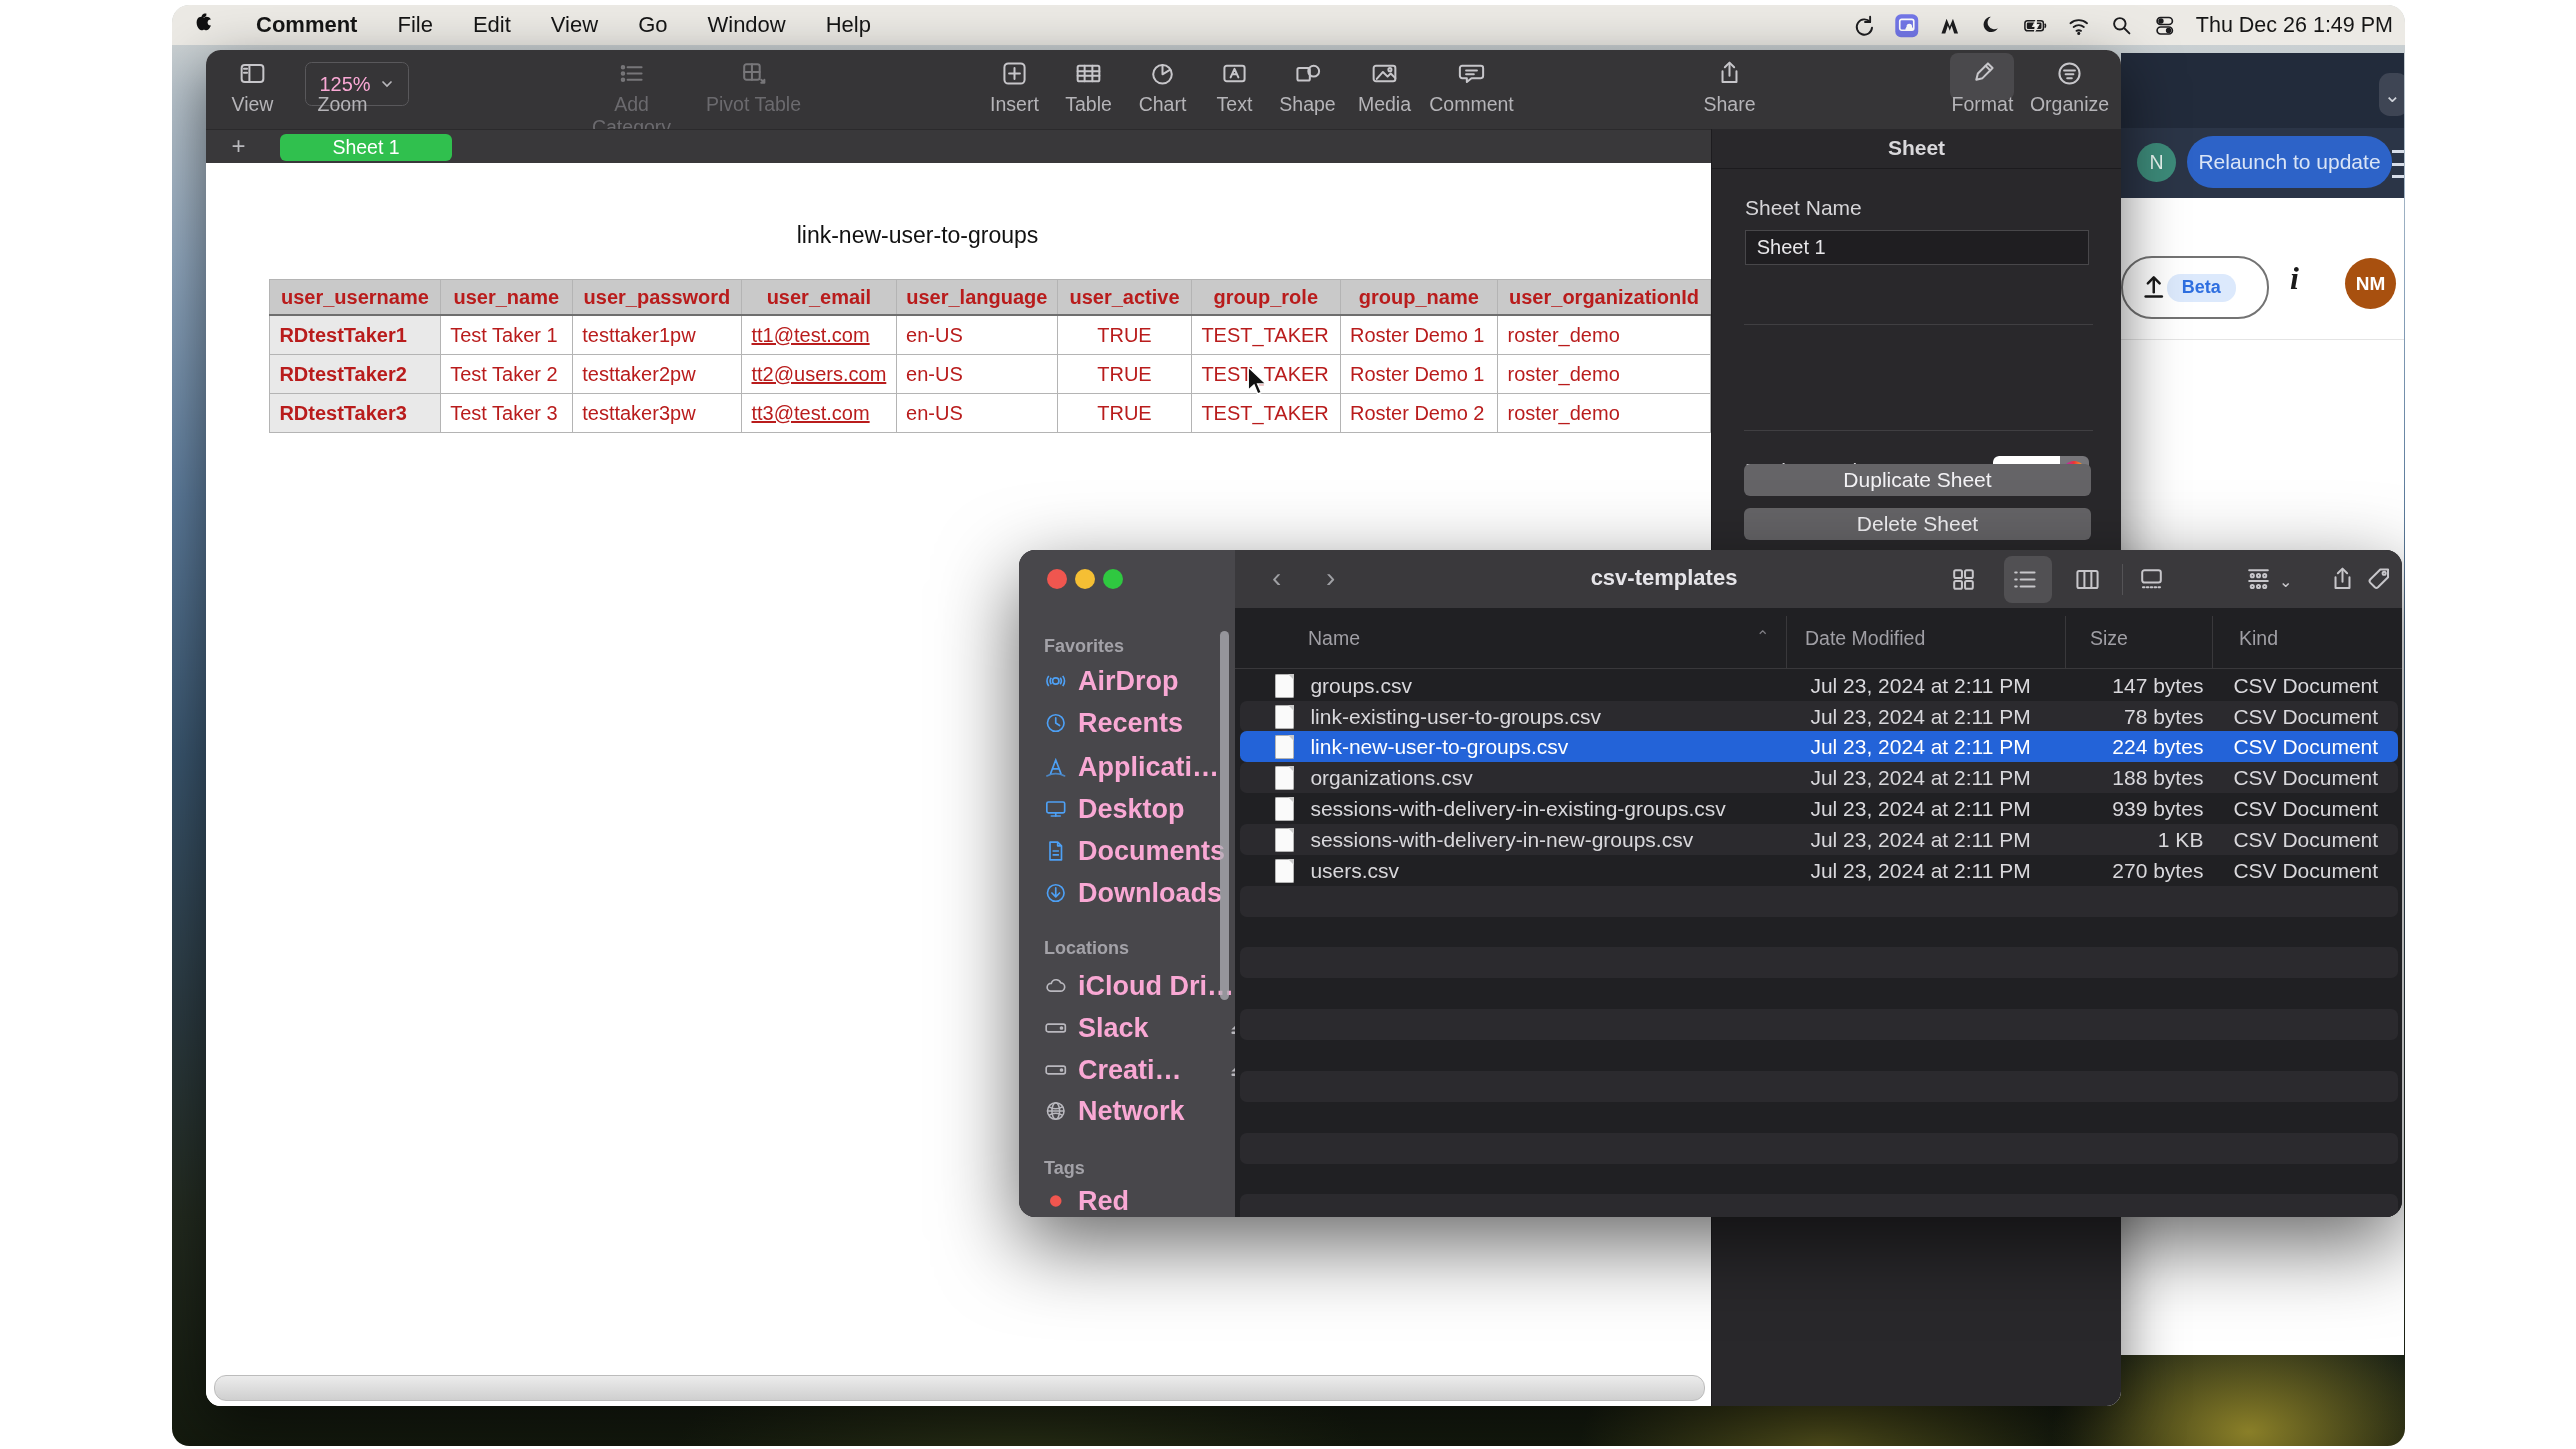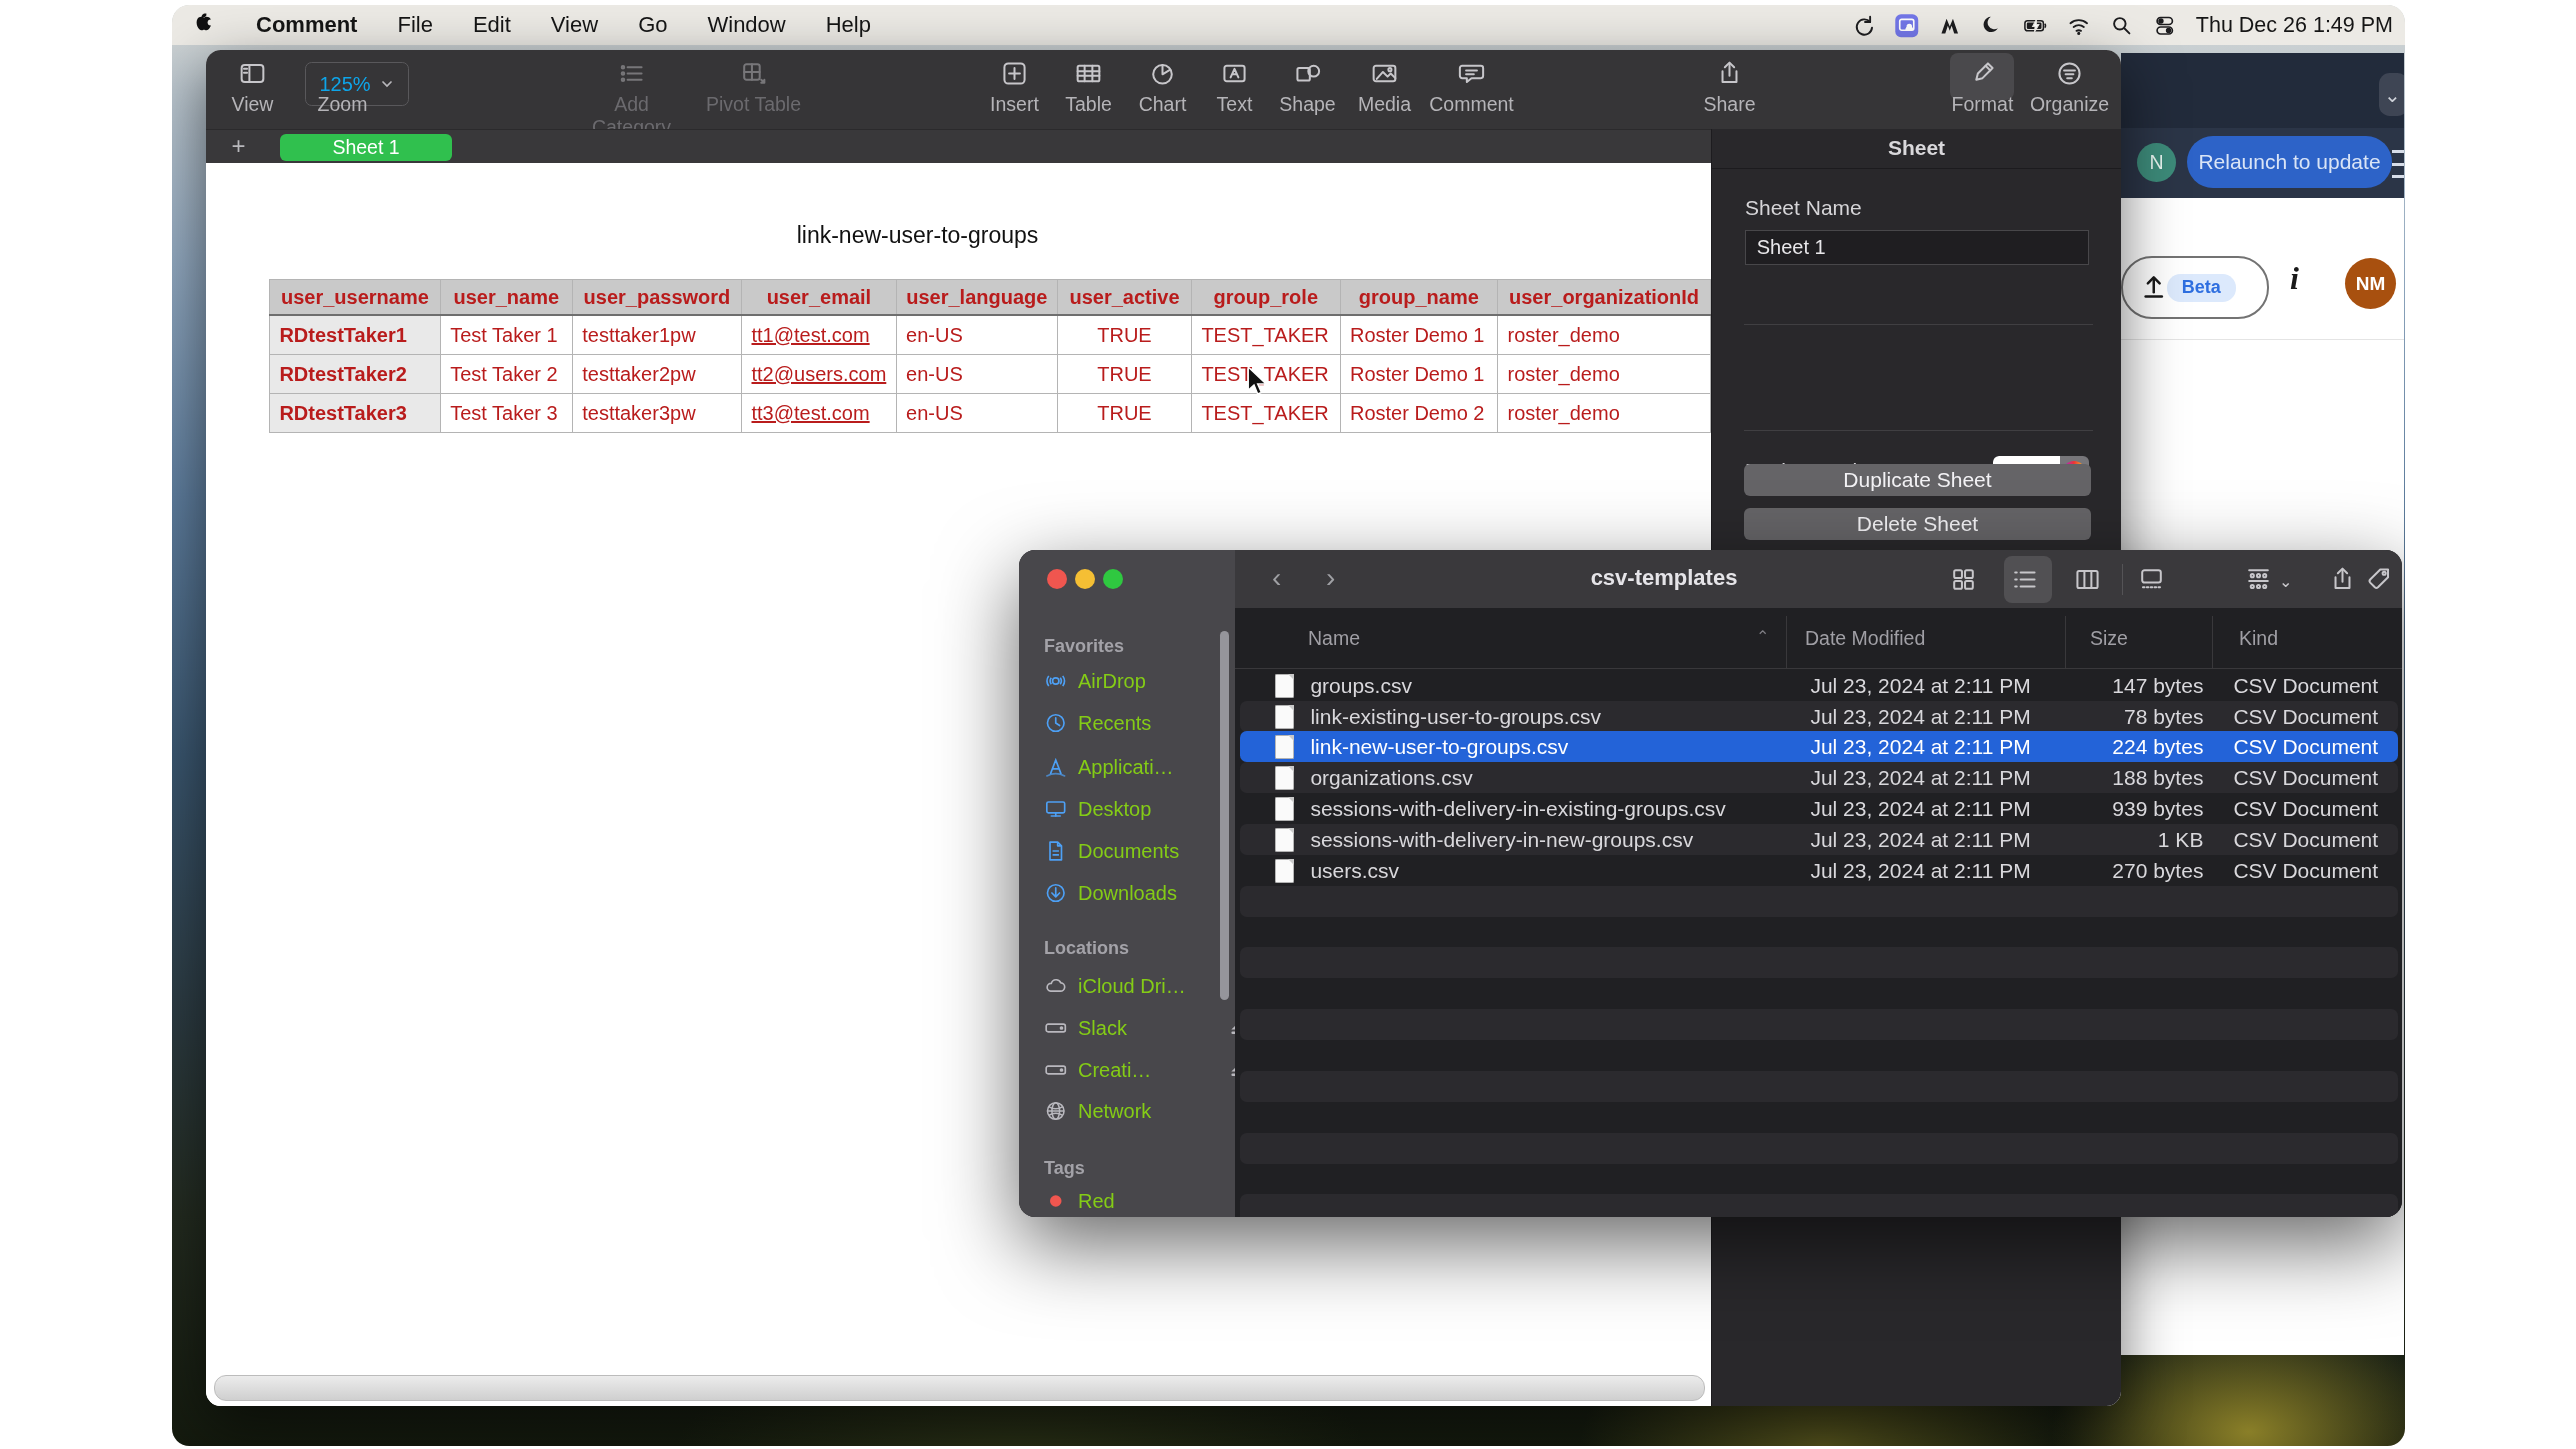--- a/index.html
+++ b/index.html
@@ -52,21 +52,21 @@
   #numbers{left:34px;top:45px;width:1915px;height:1356px;border-radius:14.8px;background:#fff;
            box-shadow:0 20px 60px rgba(0,0,0,.55);}
   #nm-toolbar{left:0;top:0;width:1915px;height:79px;background:#363537;border-radius:14.8px 14.8px 0 0;}
   .nt-item{position:absolute;top:6.7px;width:101px;margin-left:-50px;text-align:center;color:#c7c6ca;}
   .nt-item svg{width:31px;height:31px;display:block;margin:1.3px auto 0;}
   .nt-label{font-size:19.5px;margin-top:4px;color:#b5b4b8;}
   .nt-dim .nt-label{color:#6b6a6e;}
   .nt-dim svg{opacity:.45;}
   .nt-hl{position:absolute;top:2.7px;width:64px;height:47px;margin-left:-32px;background:#4a494c;border-radius:8px;}
   #nt-zoom{position:absolute;left:99px;top:12px;width:102px;height:42px;border:1.3px solid #59585b;border-radius:6.7px;
-           color:#0ea5e9;font-size:20px;display:flex;align-items:center;justify-content:center;gap:8px;}
+           color:#f9a8d4;font-size:20px;display:flex;align-items:center;justify-content:center;gap:8px;}
   #nm-tabbar{left:0;top:79px;width:1915px;height:34px;background:#39383a;border-top:1.3px solid #2b2a2c;}
   #nm-addsheet{position:absolute;left:25.5px;top:1.3px;color:#b9b8bc;font-size:24px;}
   #nm-tab{position:absolute;left:74px;top:3.4px;width:172px;height:27px;background:#30c04e;border-radius:6px;
           color:#fff;font-size:19.5px;display:flex;align-items:center;justify-content:center;}
   #nm-canvas{left:0;top:113px;width:1505px;height:1243px;background:#fff;border-radius:0 0 0 14.8px;overflow:hidden;}
   #doc-title{position:absolute;left:376px;top:59px;width:671px;text-align:center;color:#111;font-size:23px;}
 
   
   #tbl{position:absolute;left:63px;top:116px;border:1.3px solid #949494;border-collapse:collapse;}
   #tbl td{border:0.7px solid #b4b4b4;font-size:20px;color:#b91c1c;padding:0 9.4px;height:38px;white-space:nowrap;}
@@ -116,21 +116,21 @@
   .frow.sel{background:#2363d8;}
   .frow .cell{position:absolute;top:50%;transform:translateY(-50%);color:#d9d8dc;font-size:21px;white-space:nowrap;}
   .frow.sel .cell{color:#fff;}
   .ficon{position:absolute;left:35px;top:3.4px;width:19px;height:24px;background:#fafafa;border-radius:2px;
          box-shadow:inset 0 0 0 0.7px #9a9a9a;}
   .ficon:before{content:"";position:absolute;right:0;top:0;border-style:solid;border-width:0 6.7px 6.7px 0;
          border-color:transparent #c9c9c9 transparent transparent;}
   
   .sb-hdr{position:absolute;left:25px;color:#a3a2a8;font-size:18px;font-weight:700;}
   .sb-item{position:absolute;left:0;width:216px;height:35px;}
-  .sb-item .lbl{position:absolute;left:59px;top:50%;transform:translateY(-50%);color:#84cc16;font-size:20px;white-space:nowrap;}
+  .sb-item .lbl{position:absolute;left:59px;top:50%;transform:translateY(-50%);color:#f9a8d4;font-size:27px;white-space:nowrap;font-weight:bold;}
   .sb-item svg{position:absolute;left:24px;top:50%;transform:translateY(-50%);width:25.5px;height:25.5px;}
   .sb-eject{position:absolute;left:182px;top:50%;transform:translateY(-50%);width:21.5px;height:21.5px;}
   #sb-scroll{position:absolute;left:201px;top:81px;width:9.4px;height:369px;border-radius:4.7px;background:rgba(175,175,182,.75);}
 
   #cursor{left:1244px;top:366px;width:29.5px;height:29.5px;}
 </style>
 </head>
 <body>
 
 <div id="screen">

